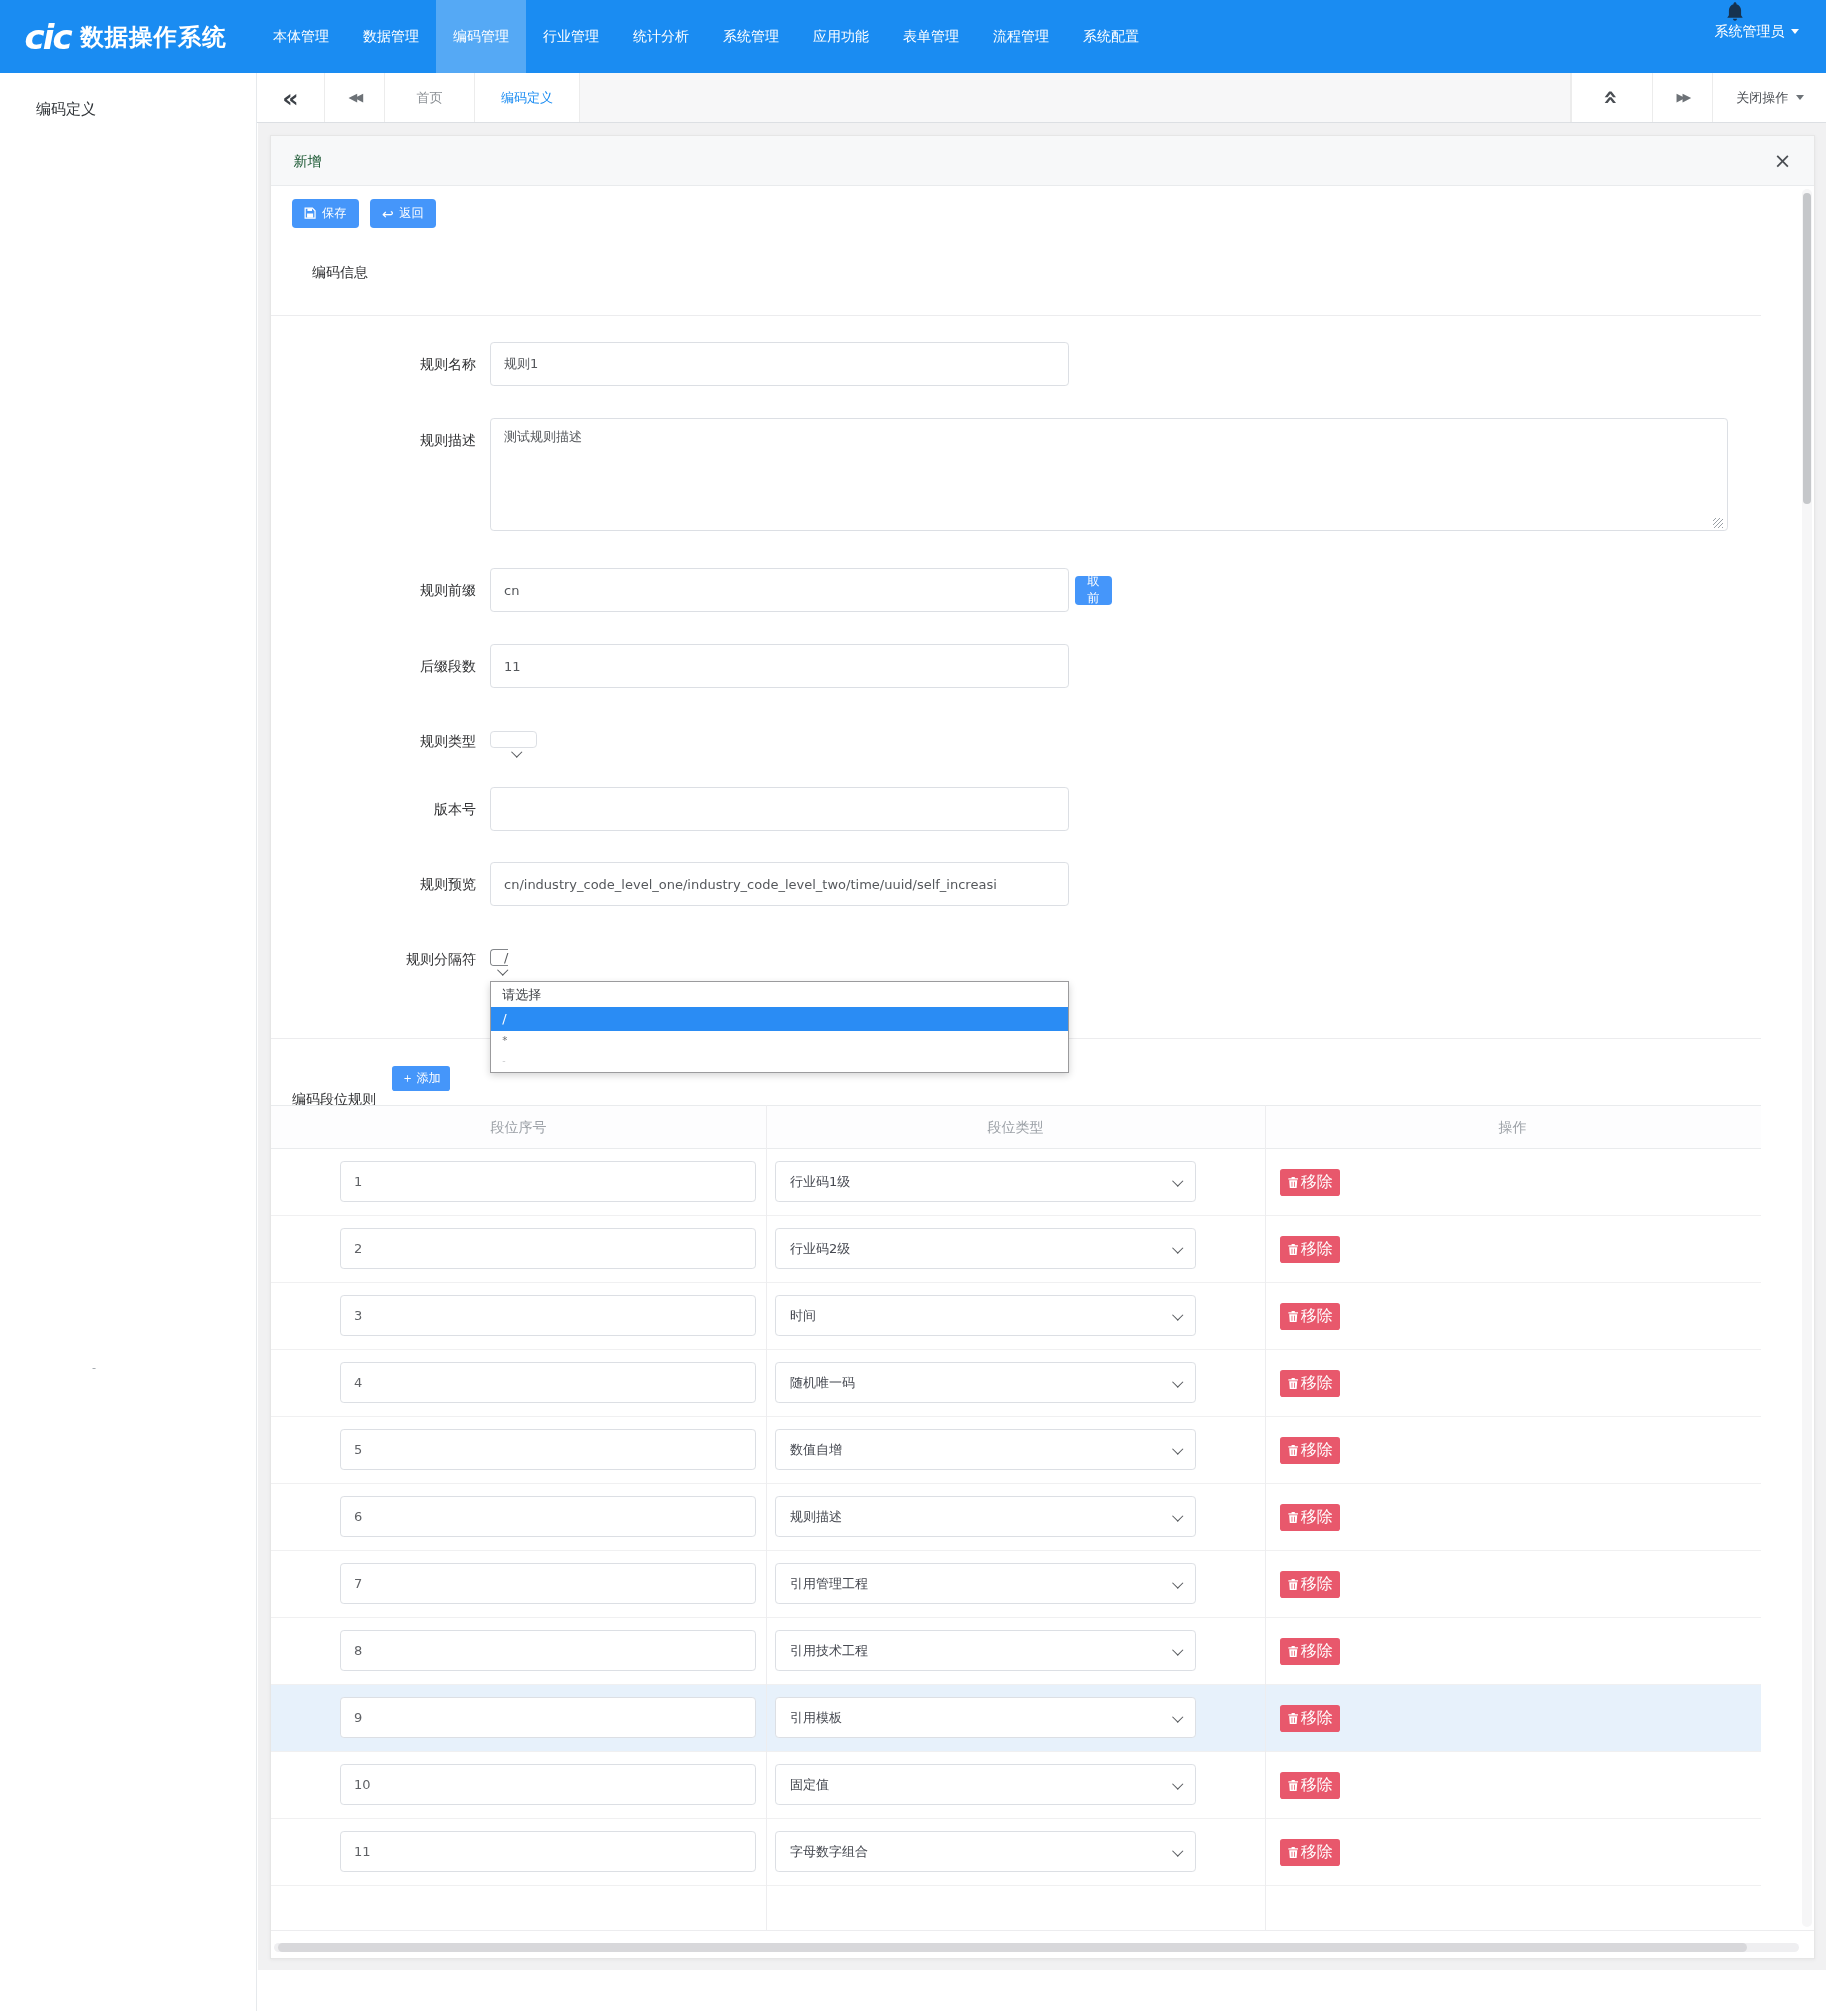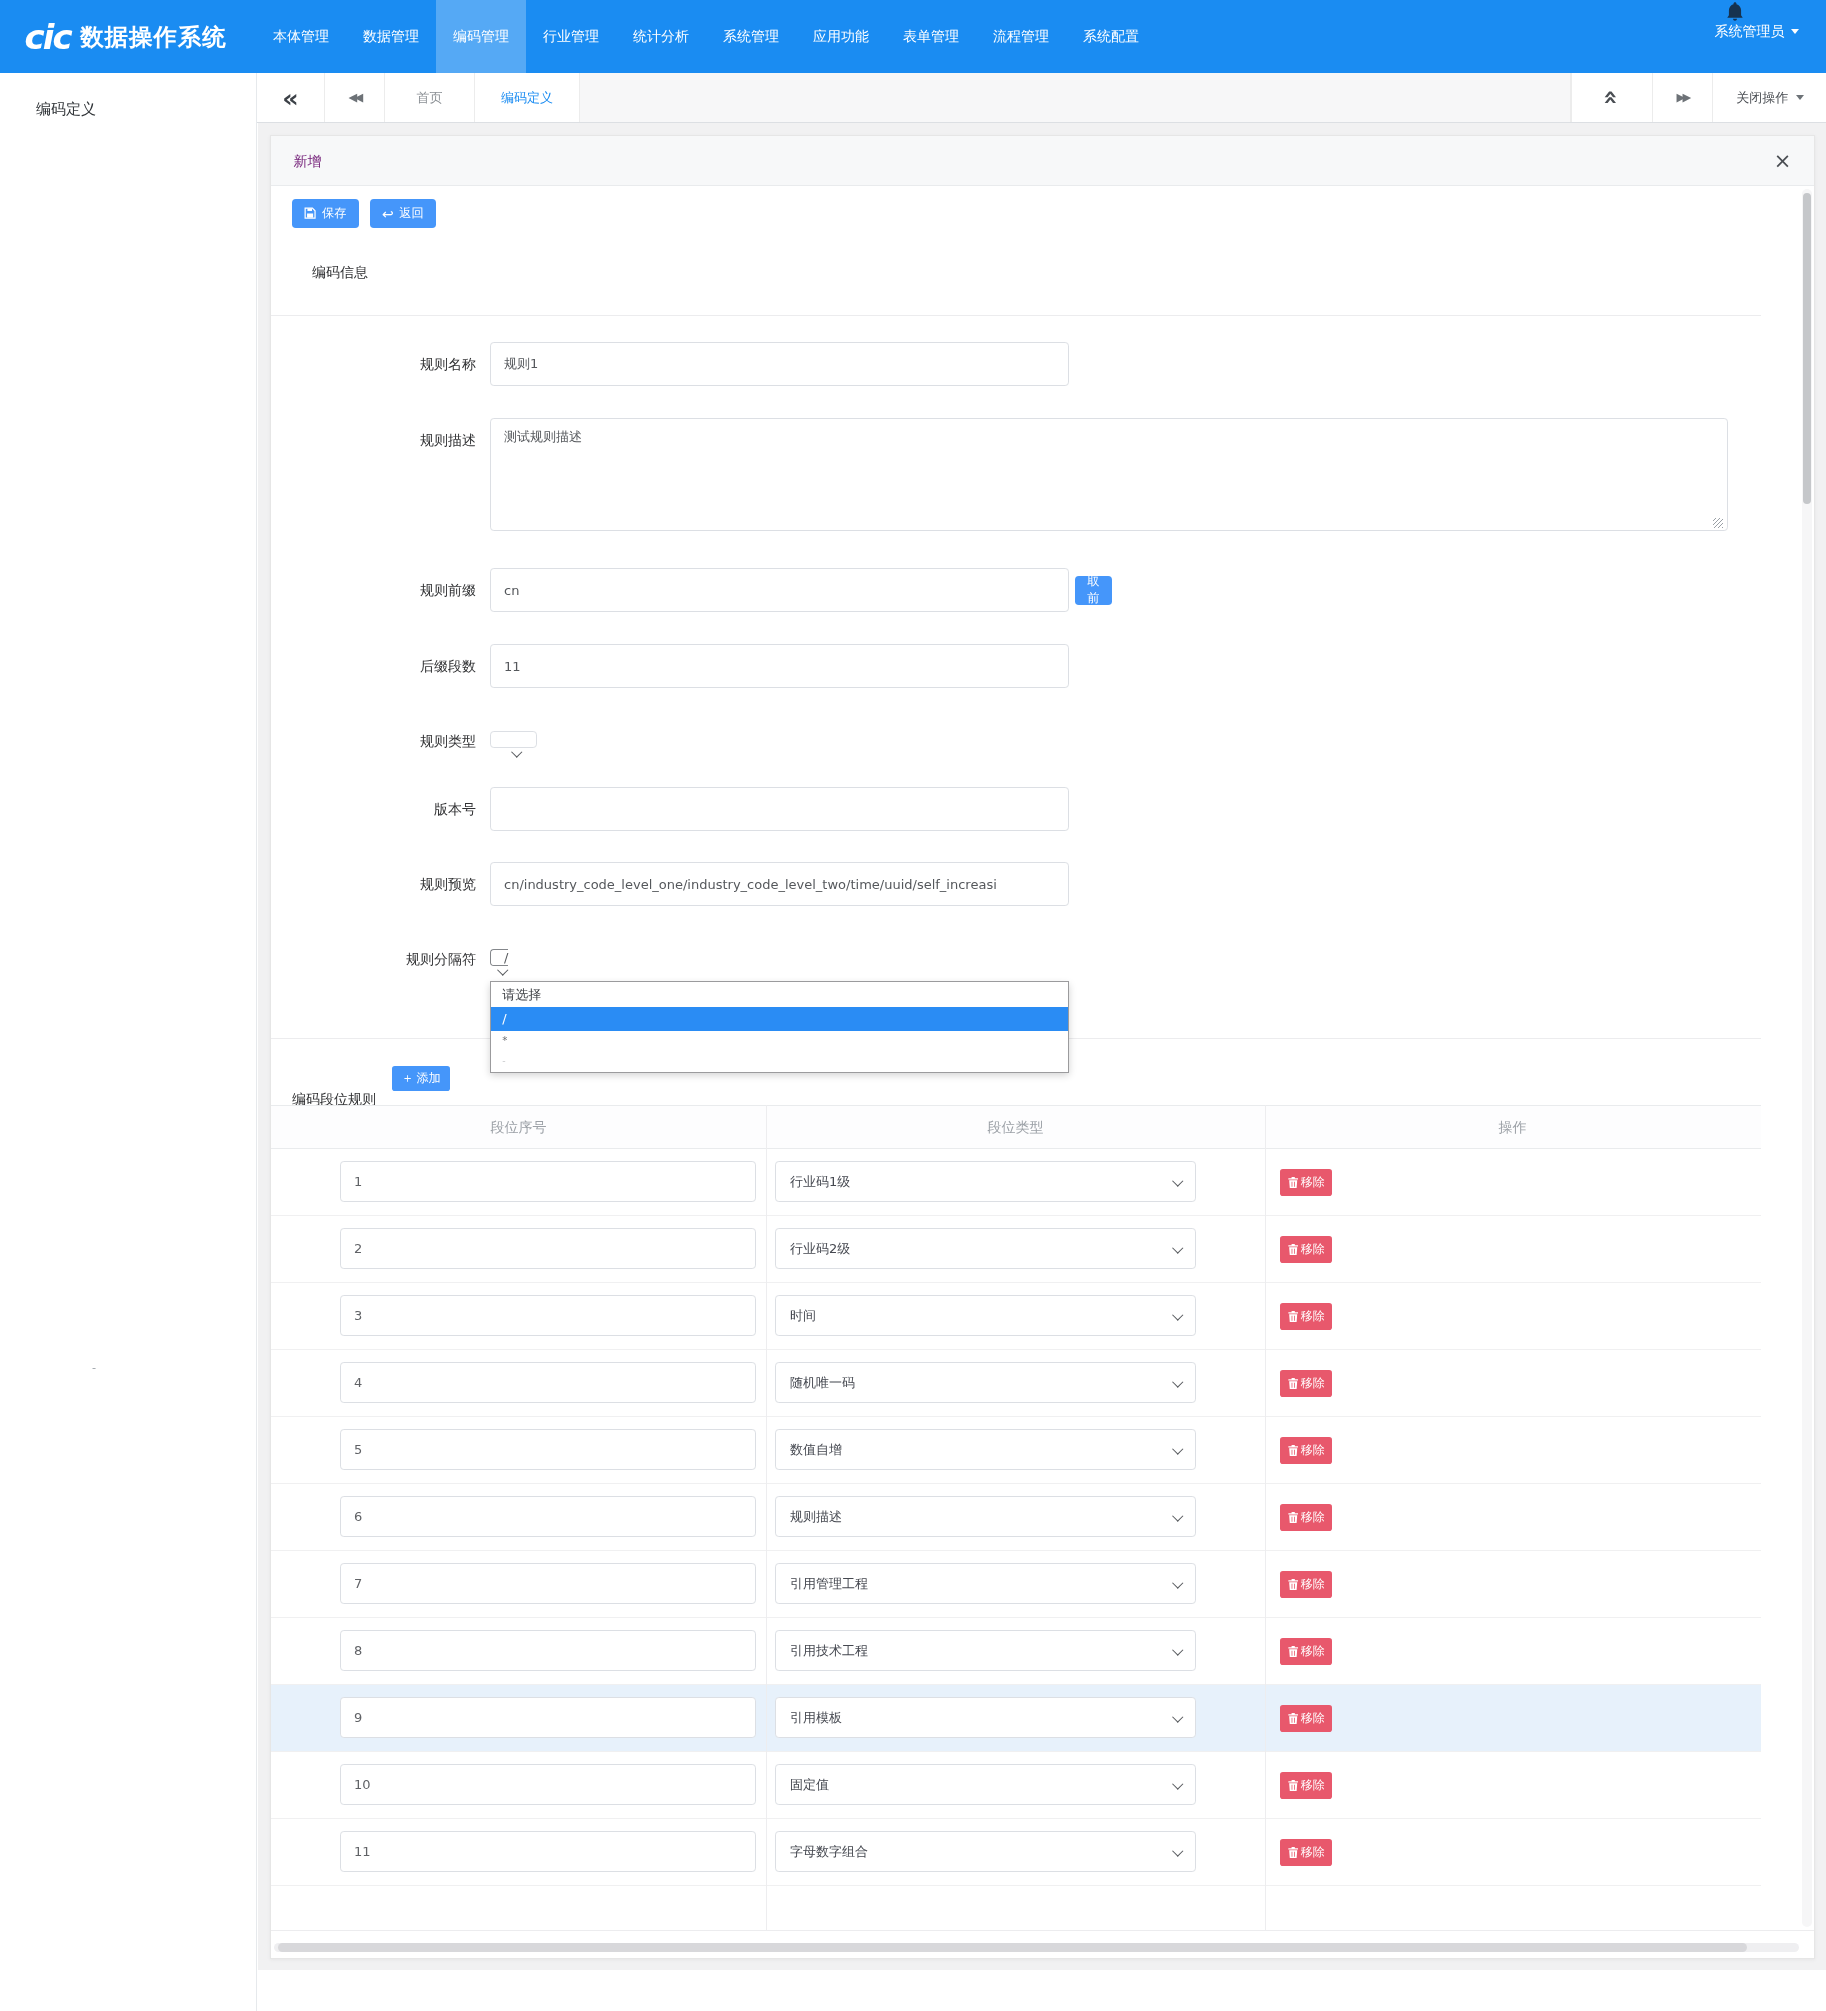--- a/index.html
+++ b/index.html
@@ -39,21 +39,21 @@
   .sidebar { position:absolute; left:0; top:73px; width:257px; height:1939px; background:#fff; border-right:0.9px solid #e6e9ec; }
   .side-title { position:absolute; left:36px; top:27px; font-size:15px; color:#2f3337; }
   .side-dash { position:absolute; left:92px; top:1288px; font-size:11.3px; color:#9aa0a6; }
 
   
   .main { position:absolute; left:258px; top:123px; width:1569px; height:1847px; background:#f1f1f2; }
 
   
   .card { position:absolute; left:270px; top:135px; width:1545px; height:1824px; background:#fff; border:0.9px solid #e6e6e6; box-shadow:0 0.9px 3.8px rgba(0,0,0,.05); }
   .card-hd { position:absolute; left:0; top:0; width:100%; height:50px; background:#f7f8f9; border-bottom:0.9px solid #e9ebed; }
-  .card-hd .ttl { position:absolute; left:22.6px; top:0; line-height:50px; font-size:14px; color:#701a75; }
+  .card-hd .ttl { position:absolute; left:22.6px; top:0; line-height:50px; font-size:14px; color:#14532d; }
   .card-hd .x { position:absolute; right:22.6px; top:0; line-height:50px; font-size:21px; color:#4a4e53; cursor:pointer; }
 
   .vsb { position:absolute; right:1.9px; top:53px; width:10.4px; height:1738px; background:#f6f6f7; border-radius:5.6px; }
   .vsb .thumb { position:absolute; left:0.9px; top:3.8px; width:8.5px; height:311px; background:#c5c7ca; border-radius:5.6px; }
 
   .btnrow { position:absolute; left:21px; top:63px; display:flex; gap:11.3px; }
   .btn-blue { display:inline-flex; align-items:center; gap:5.6px; height:29px; padding:0 12.2px; background:#4596fa; color:#fff; font-size:12.2px; border:none; border-radius:3.8px; cursor:pointer; }
   .back-glyph { font-size:14px; line-height:1; }
 
   .sec-label { position:absolute; left:21px; font-size:14px; color:#303133; }
@@ -87,21 +87,21 @@
   .tbl-hd { position:relative; height:44px; border-top:0.9px solid #e9ebed; border-bottom:0.9px solid #e9ebed; background:#fdfdfe; display:flex; }
   .th { font-size:14px; color:#9ba0a6; line-height:42px; text-align:center; }
   .th1 { width:495px; } .th2 { width:499px; } .th3 { width:495px; }
   .colline { position:absolute; top:0; width:0.9px; height:825px; background:#ededef; z-index:1; }
   .cl1 { left:495px; } .cl2 { left:994px; }
   .trow { position:relative; height:67px; border-bottom:0.9px solid #f0f0f1; }
   .trow.hl { background:#e7f1fb; }
   .seq-input { position:absolute; left:69px; top:12.2px; width:416px; height:41px; border:0.9px solid #dcdfe4; border-radius:3.8px; padding:0 13px; font-size:13px; color:#606266; background:#fff; font-family:inherit; z-index:2; }
   .row-sel { position:absolute; left:504px; top:12.2px; width:421px; height:41px; border:0.9px solid #dcdfe4; border-radius:3.8px; background:#fff; font-size:13px; color:#454850; line-height:40px; padding:0 28px 0 14px; z-index:2; cursor:pointer; }
   .row-sel .chev { top:15px; right:14px; }
-  .rm-btn { position:absolute; left:1009px; top:20px; height:27px; padding:0 7.5px; display:inline-flex; align-items:center; gap:2.8px; background:#e8586c; color:#fff; font-size:12px; border:none; border-radius:2.8px; cursor:pointer; z-index:2; }
+  .rm-btn { position:absolute; left:1009px; top:20px; height:27px; padding:0 7.5px; display:inline-flex; align-items:center; gap:2.8px; background:#e8586c; color:#fff; font-size:16px; border:none; border-radius:2.8px; cursor:pointer; z-index:2; }
 
   .hsb { position:absolute; left:2.8px; top:1807px; width:1525px; height:9.4px; background:#efeff1; border-radius:4.7px; }
   .hsb .thumb { position:absolute; left:3.8px; top:0; width:1469px; height:9.4px; background:#d8d8db; border-radius:4.7px; }
 
   .below-strip { position:absolute; left:258px; top:1970px; width:1569px; height:41px; background:#fff; }
 </style>
 </head>
 <body>
 
 <div class="page">

